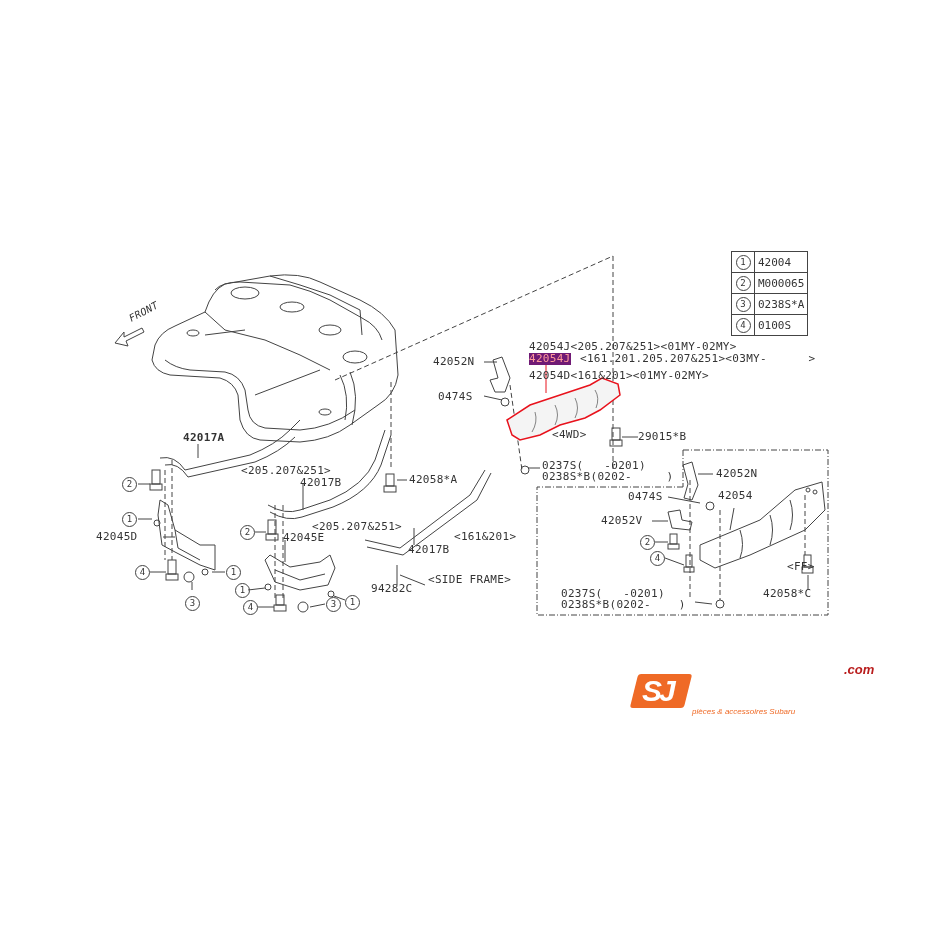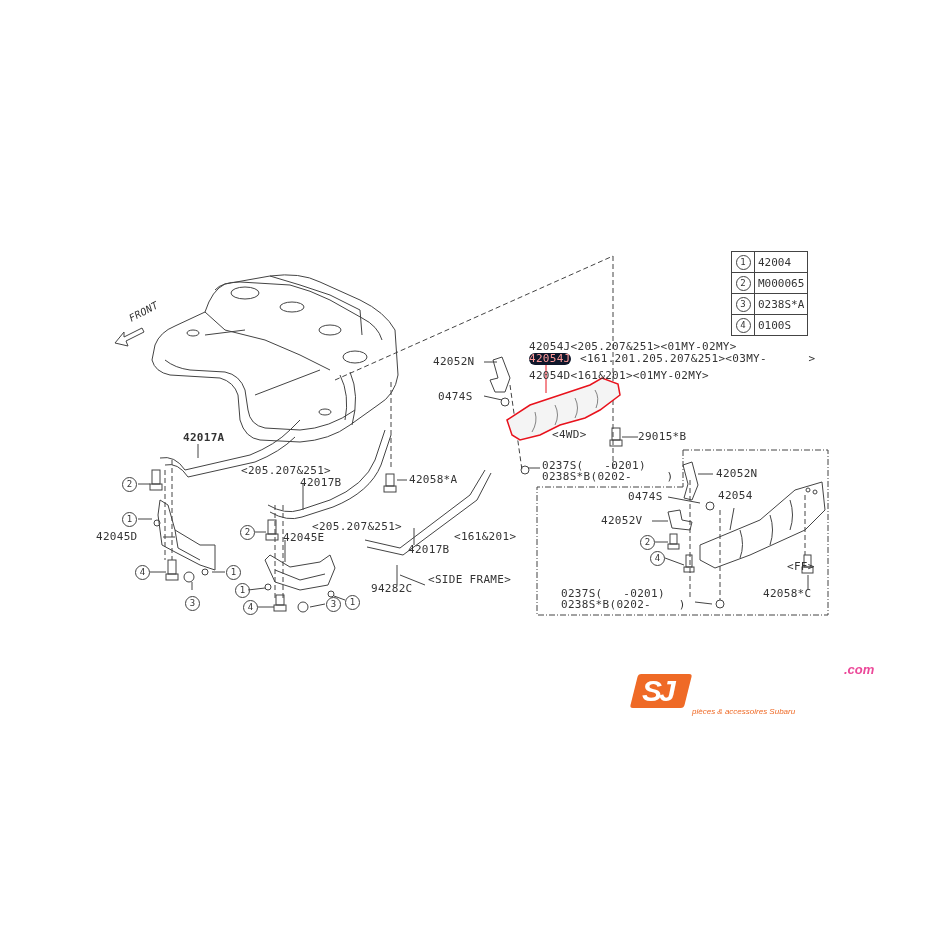--- a/index.html
+++ b/index.html
@@ -1,28 +1,28 @@
 <!DOCTYPE html>
 <html><head>
 <meta charset="utf-8">
 <style>
   html,body{margin:0;padding:0;background:#fff;}
   #canvas{position:relative;width:931px;height:931px;background:#fff;overflow:hidden;font-family:"DejaVu Sans Mono","Liberation Mono",monospace;color:#333;}
   svg.diagram{position:absolute;left:0;top:0;}
   .lbl{position:absolute;font-size:11px;line-height:12px;white-space:pre;color:#333;letter-spacing:0.3px;}
-  .hl{background:#0f172a;color:#ff9a9a;border-radius:6px;}
+  .hl{background:#701a75;color:#ff9a9a;}
   .legend{position:absolute;left:731px;top:251px;border-collapse:collapse;font-size:11px;}
   .legend td{border:1px solid #444;padding:1px 3px;height:18px;color:#333;}
   .legend td.num{width:16px;text-align:center;}
   .circ{display:inline-block;width:13px;height:13px;border:1px solid #444;border-radius:50%;font-size:9px;line-height:13px;text-align:center;}
   .logo{position:absolute;left:597px;top:670px;width:260px;height:50px;margin-left:37px;}
   .logo-box{position:absolute;left:0;top:4px;width:54px;height:34px;background:#ef6a26;transform:skewX(-14deg);border-radius:3px;}
   .logo-sj{position:absolute;left:8px;top:4px;font-family:"Liberation Sans",sans-serif;font-weight:bold;font-style:italic;font-size:30px;color:#fff;letter-spacing:-3px;}
   .logo-text{position:absolute;left:58px;top:0px;font-family:"Liberation Sans",sans-serif;font-weight:bold;font-style:italic;font-size:33px;color:#6d6d6d;letter-spacing:-1px;}
-  .logo-com{position:absolute;left:210px;top:-8px;font-family:"Liberation Sans",sans-serif;font-weight:bold;font-style:italic;font-size:13px;color:#ec4899;}
+  .logo-com{position:absolute;left:210px;top:-8px;font-family:"Liberation Sans",sans-serif;font-weight:bold;font-style:italic;font-size:13px;color:#b91c1c;}
   .logo-sub{position:absolute;left:58px;top:37px;font-family:"Liberation Sans",sans-serif;font-style:italic;font-size:8px;color:#ef6a26;text-align:center;}
 </style>
 </head>
 <body>
 
 <div id="canvas">
 
 <svg class="diagram" width="931" height="931" viewBox="0 0 931 931">
   <g fill="none" stroke="#444" stroke-width="1">
 

